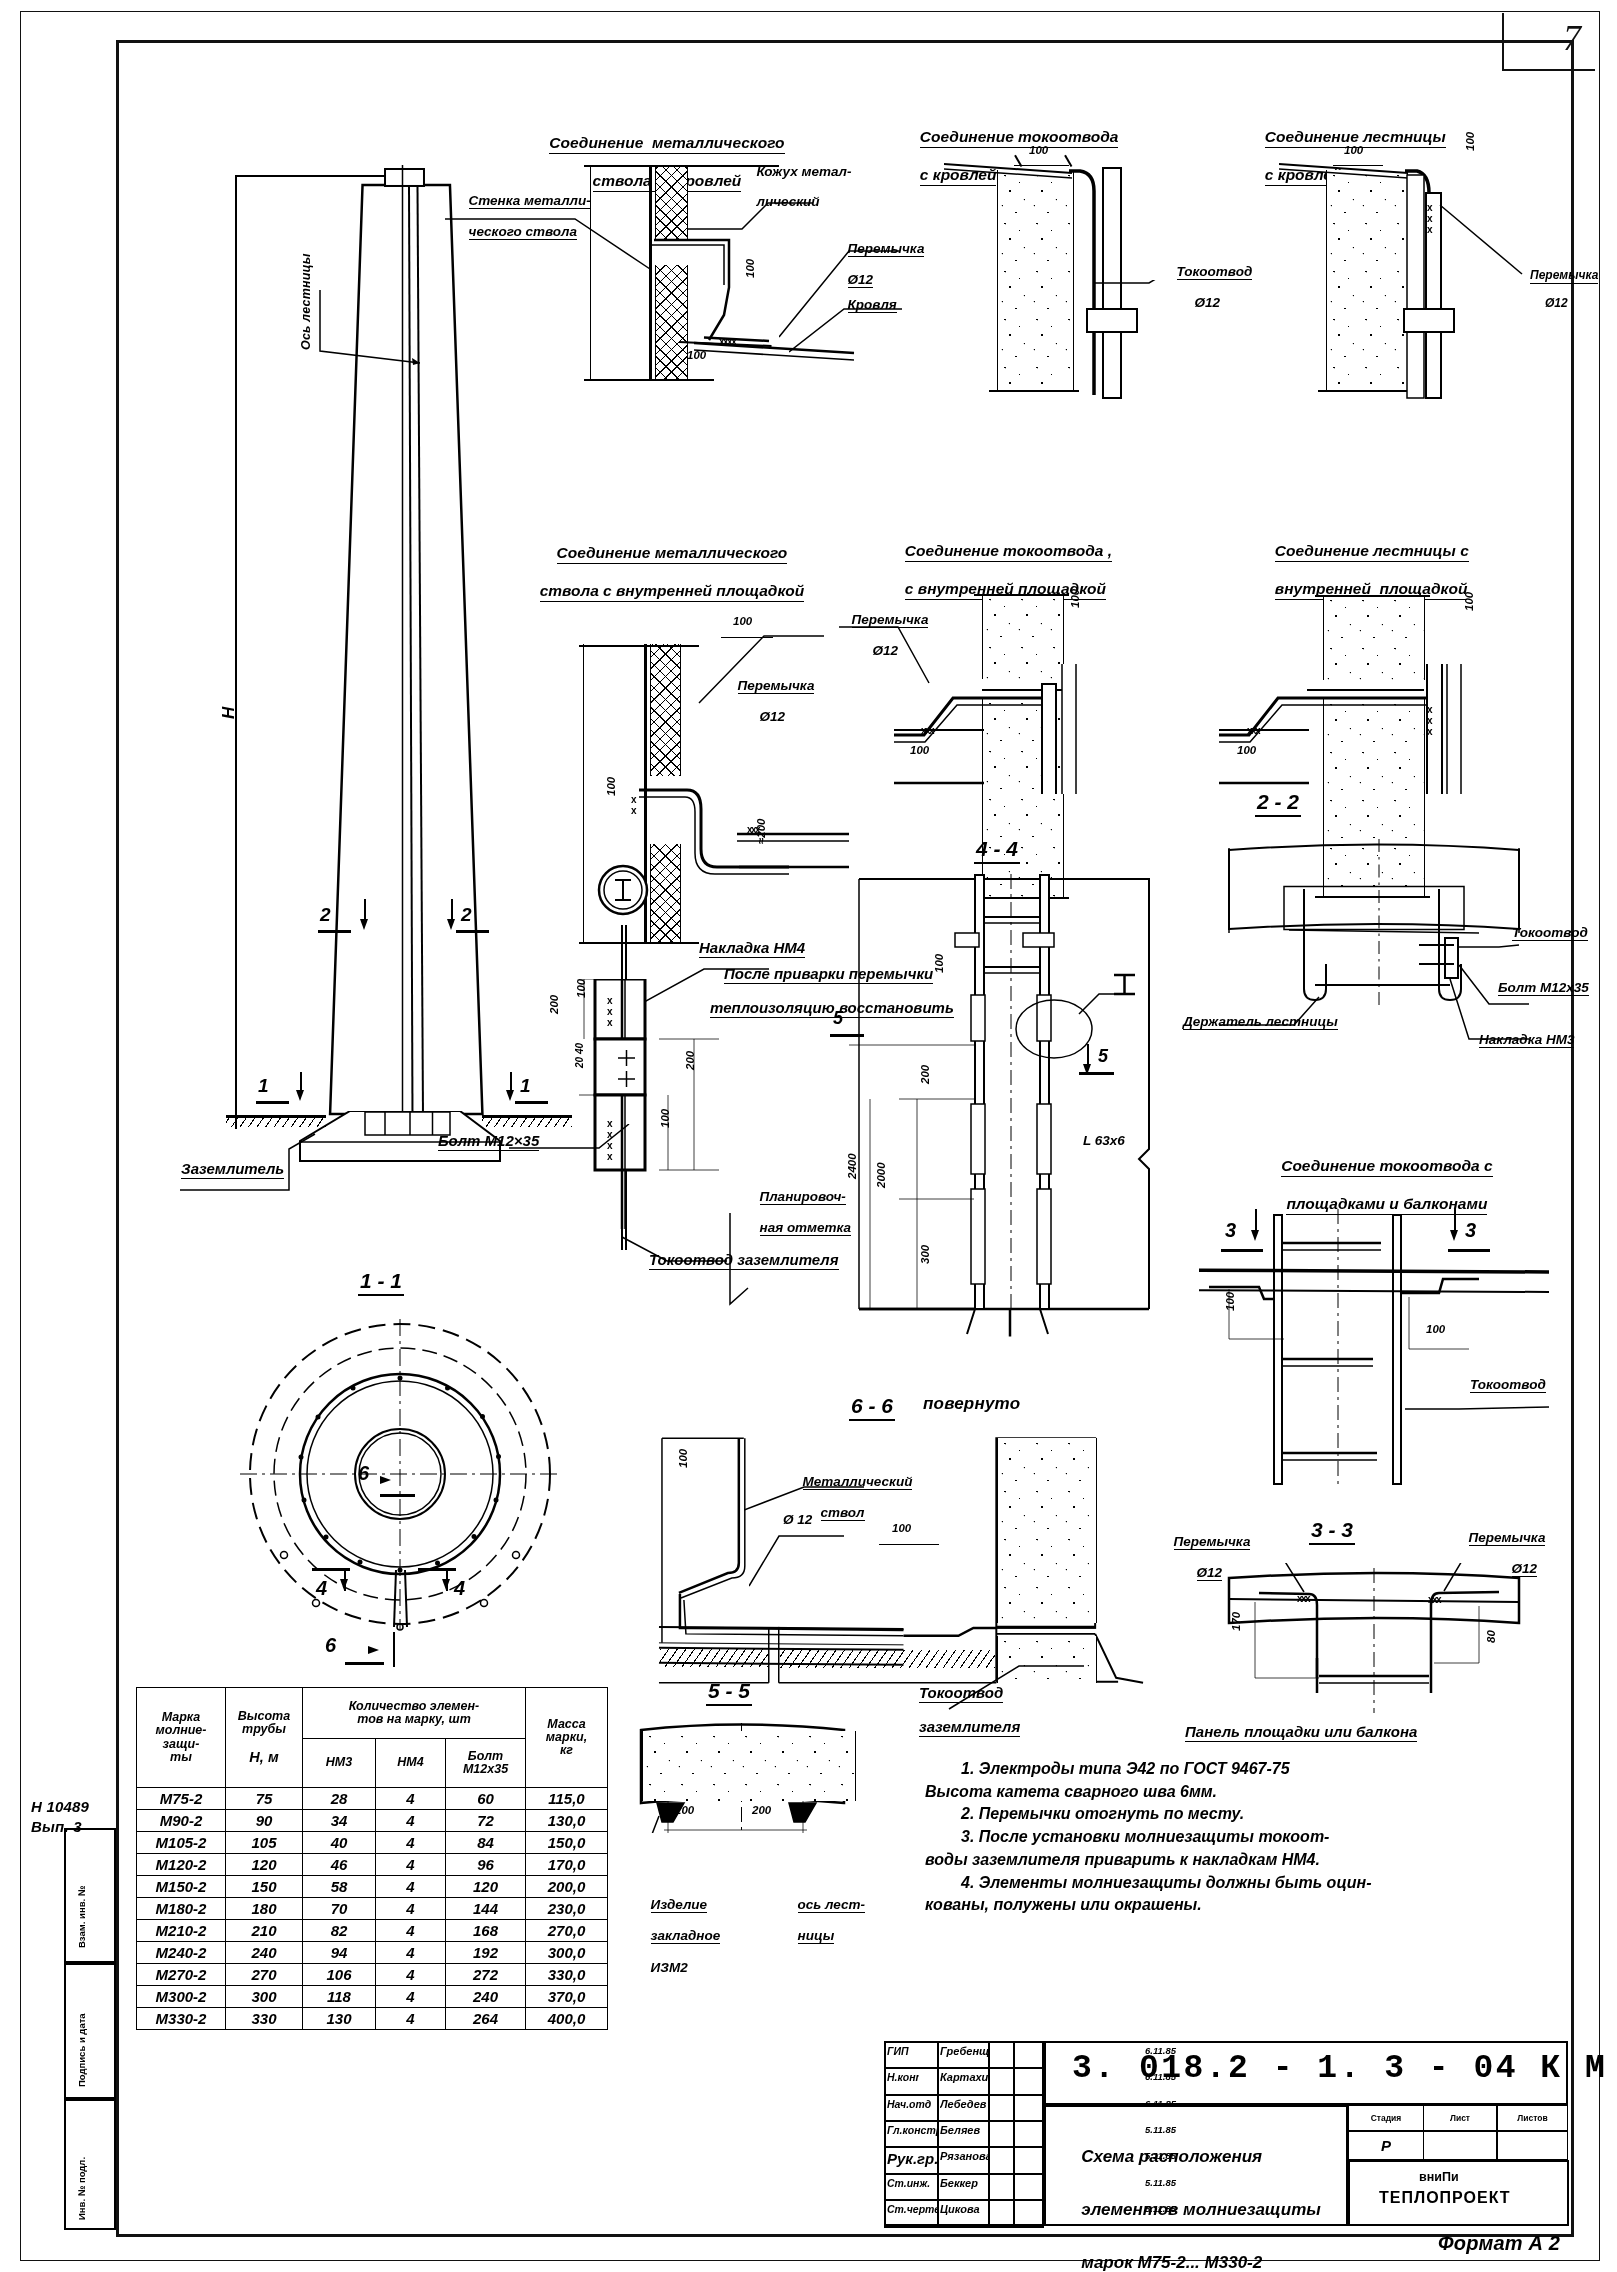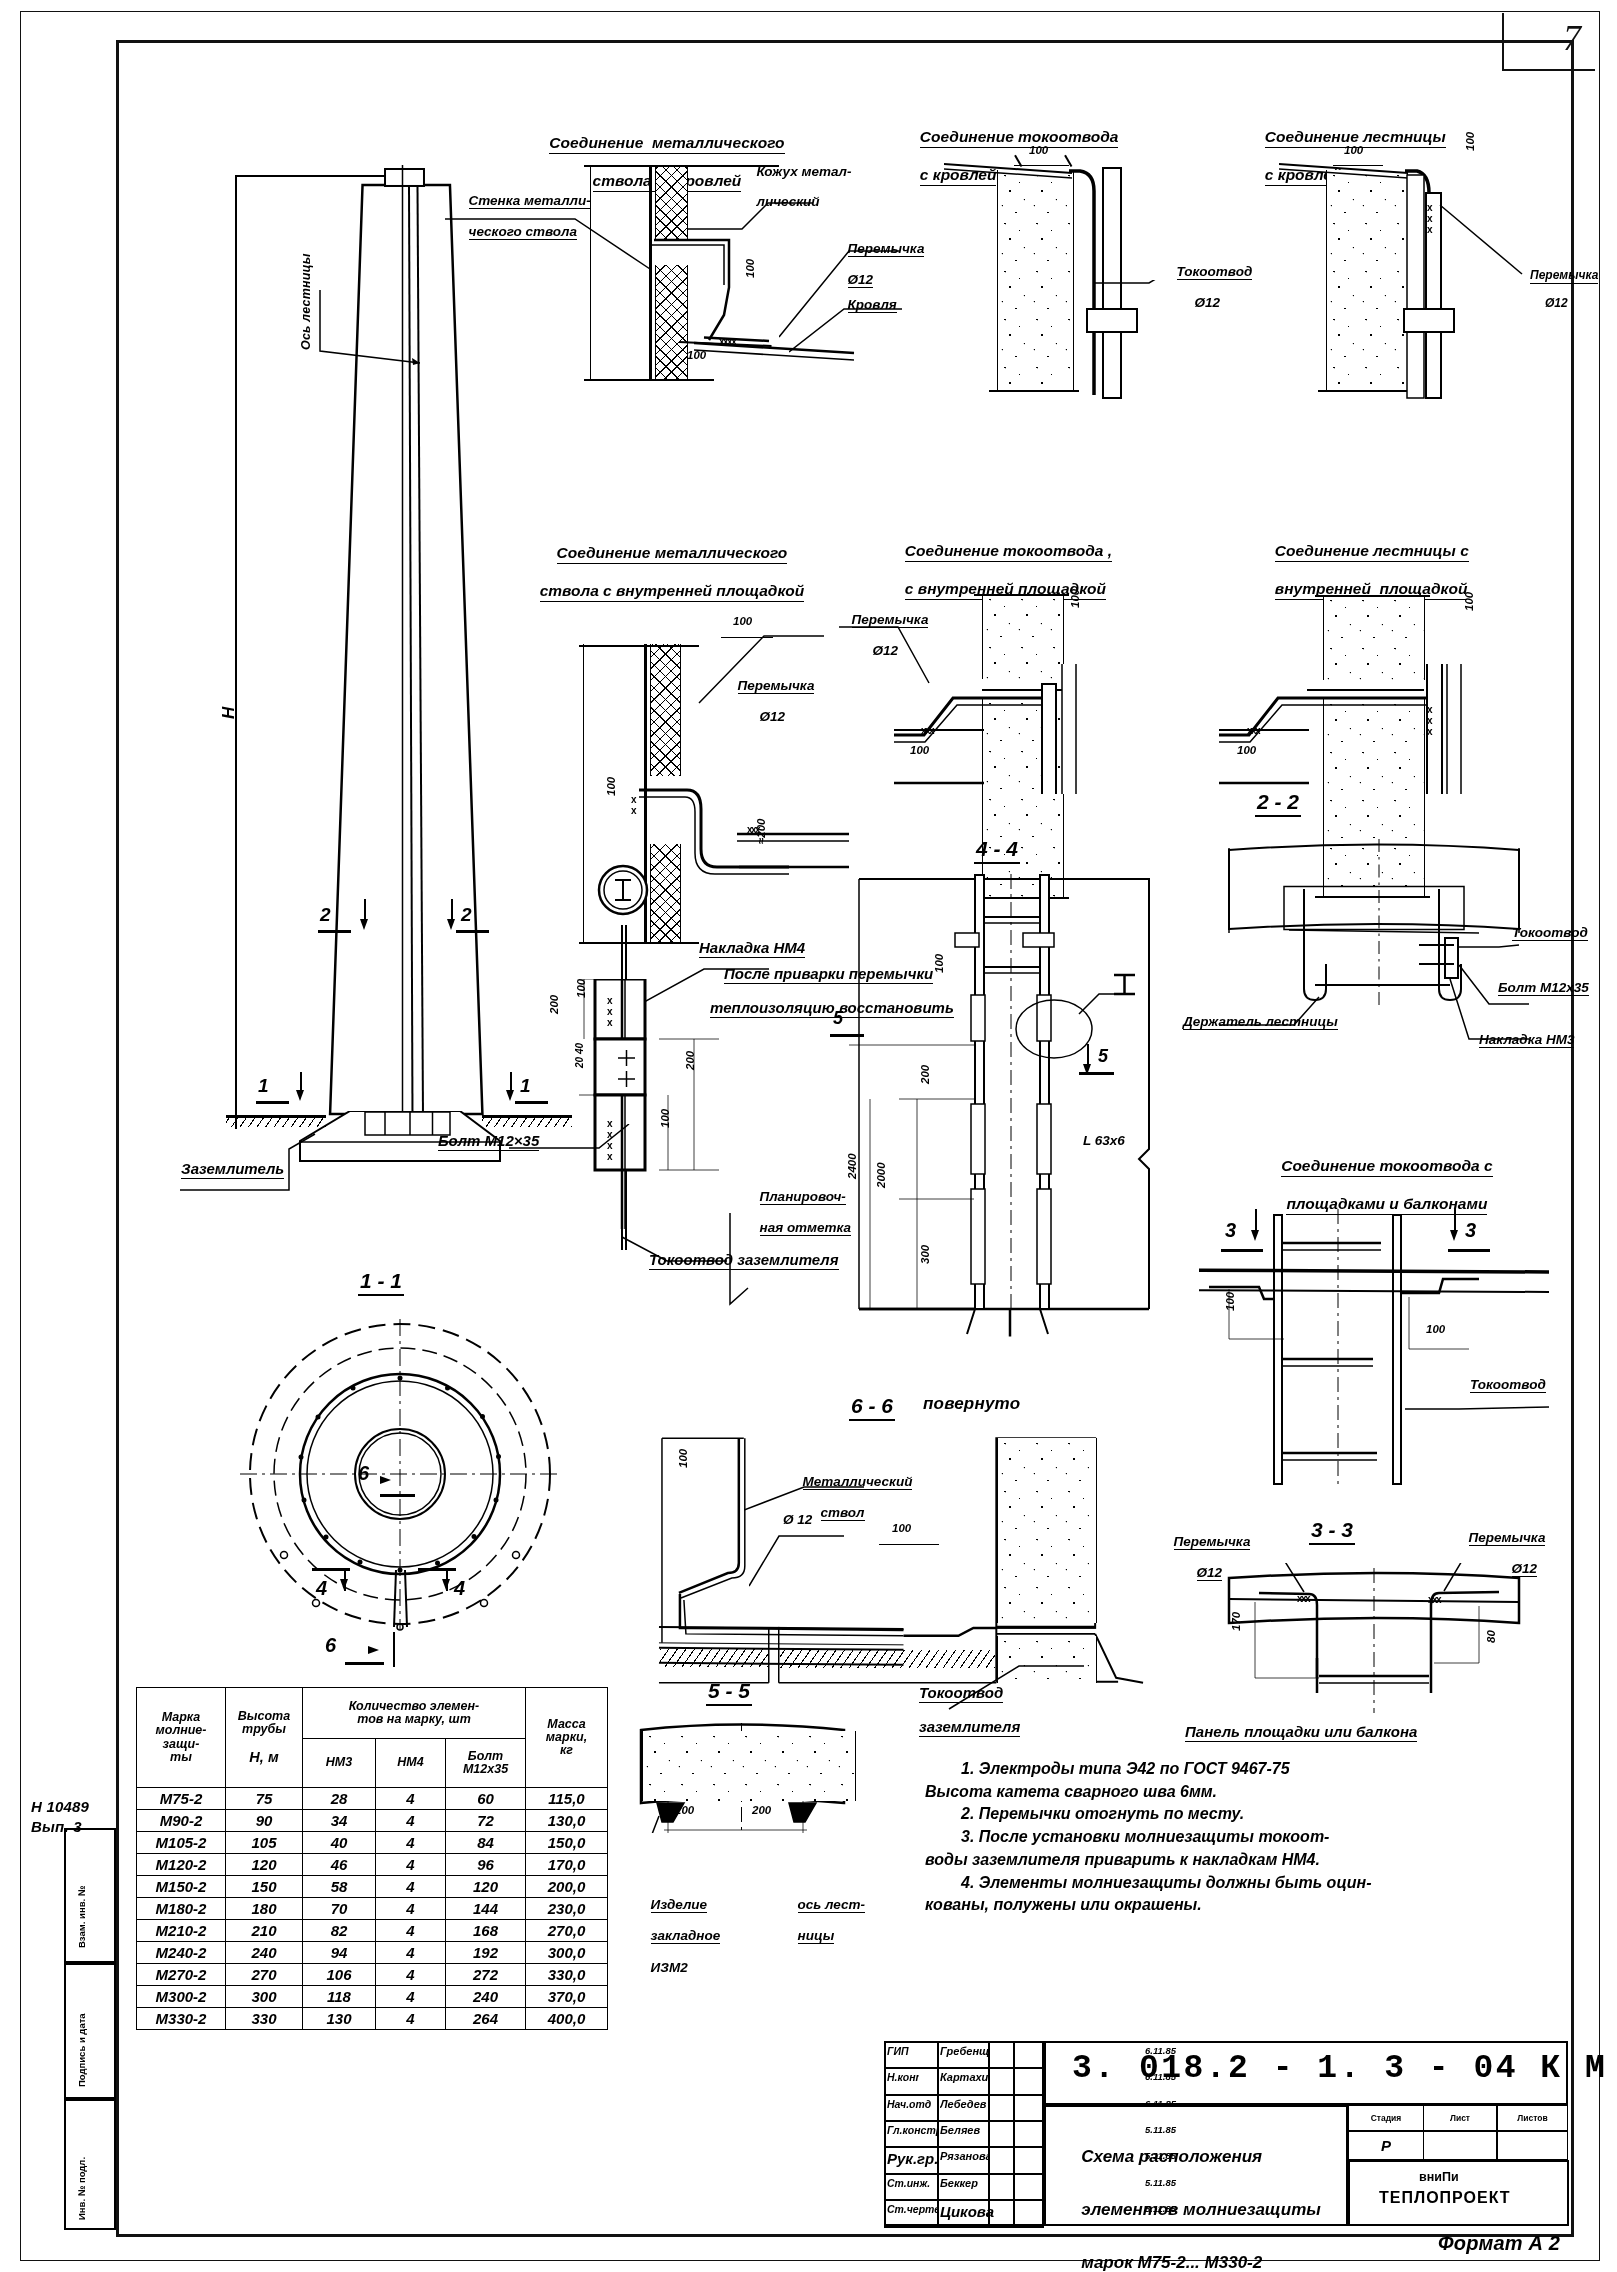--- a/index.html
+++ b/index.html
@@ -918,21 +918,21 @@
         <div class="ln h2" style="left: 884px; top: 2146px; width: 160px;"></div>
         <div class="t" style="left: 887px; top: 2150px; width: 64px; font-size: 15px; font-style: italic; font-weight: bold; overflow: hidden;">Рук.гр.</div>
         <div class="t" style="left: 940px; top: 2150px; width: 49px; font-size: 11px; font-style: italic; font-weight: bold; overflow: hidden;">Рязанова</div>
         <div class="t" style="left: 1145px; top: 2150px; width: 55px; font-size: 9.5px; font-style: italic; font-weight: bold; overflow: hidden;">5.11.85</div>
         <div class="ln h2" style="left: 884px; top: 2173px; width: 160px;"></div>
         <div class="t" style="left: 887px; top: 2177px; width: 50px; font-size: 10.5px; font-style: italic; font-weight: bold; overflow: hidden;">Ст.инж.</div>
         <div class="t" style="left: 940px; top: 2177px; width: 49px; font-size: 11px; font-style: italic; font-weight: bold; overflow: hidden;">Беккер</div>
         <div class="t" style="left: 1145px; top: 2177px; width: 55px; font-size: 9.5px; font-style: italic; font-weight: bold; overflow: hidden;">5.11.85</div>
         <div class="ln h2" style="left: 884px; top: 2199px; width: 160px;"></div>
         <div class="t" style="left: 887px; top: 2203px; width: 50px; font-size: 10.5px; font-style: italic; font-weight: bold; overflow: hidden;">Ст.чертеж</div>
-        <div class="t" style="left: 940px; top: 2203px; width: 58px; font-size: 15px; font-style: italic; font-weight: bold; overflow: hidden;">Цикова</div>
+        <div class="t" style="left: 940px; top: 2203px; width: 58px; font-size: 11px; font-style: italic; font-weight: bold; overflow: hidden;">Цикова</div>
         <div class="t" style="left: 1145px; top: 2203px; width: 55px; font-size: 9.5px; font-style: italic; font-weight: bold; overflow: hidden;">5.11.85</div>
         <div class="ln h2" style="left: 884px; top: 2226px; width: 160px;"></div>
       </div>
 
     <div class="tb" style="left:1044px;top:2041px;width:524px;height:64px;"></div>
     <div class="t" style="left:1072px;top:2050px;font-size:33px;font-weight:bold;letter-spacing:2.5px;font-family:'Liberation Mono',monospace;">3. 018.2 - 1. 3 - 04 К М</div>
 
     <div class="tb" style="left:1044px;top:2105px;width:304px;height:121px;"></div>
     <div class="t" style="left:1053px;top:2118px;font-size:17px;font-style:italic;font-weight:bold;line-height:1.55;">
       <span>Схема расположения</span><br>

